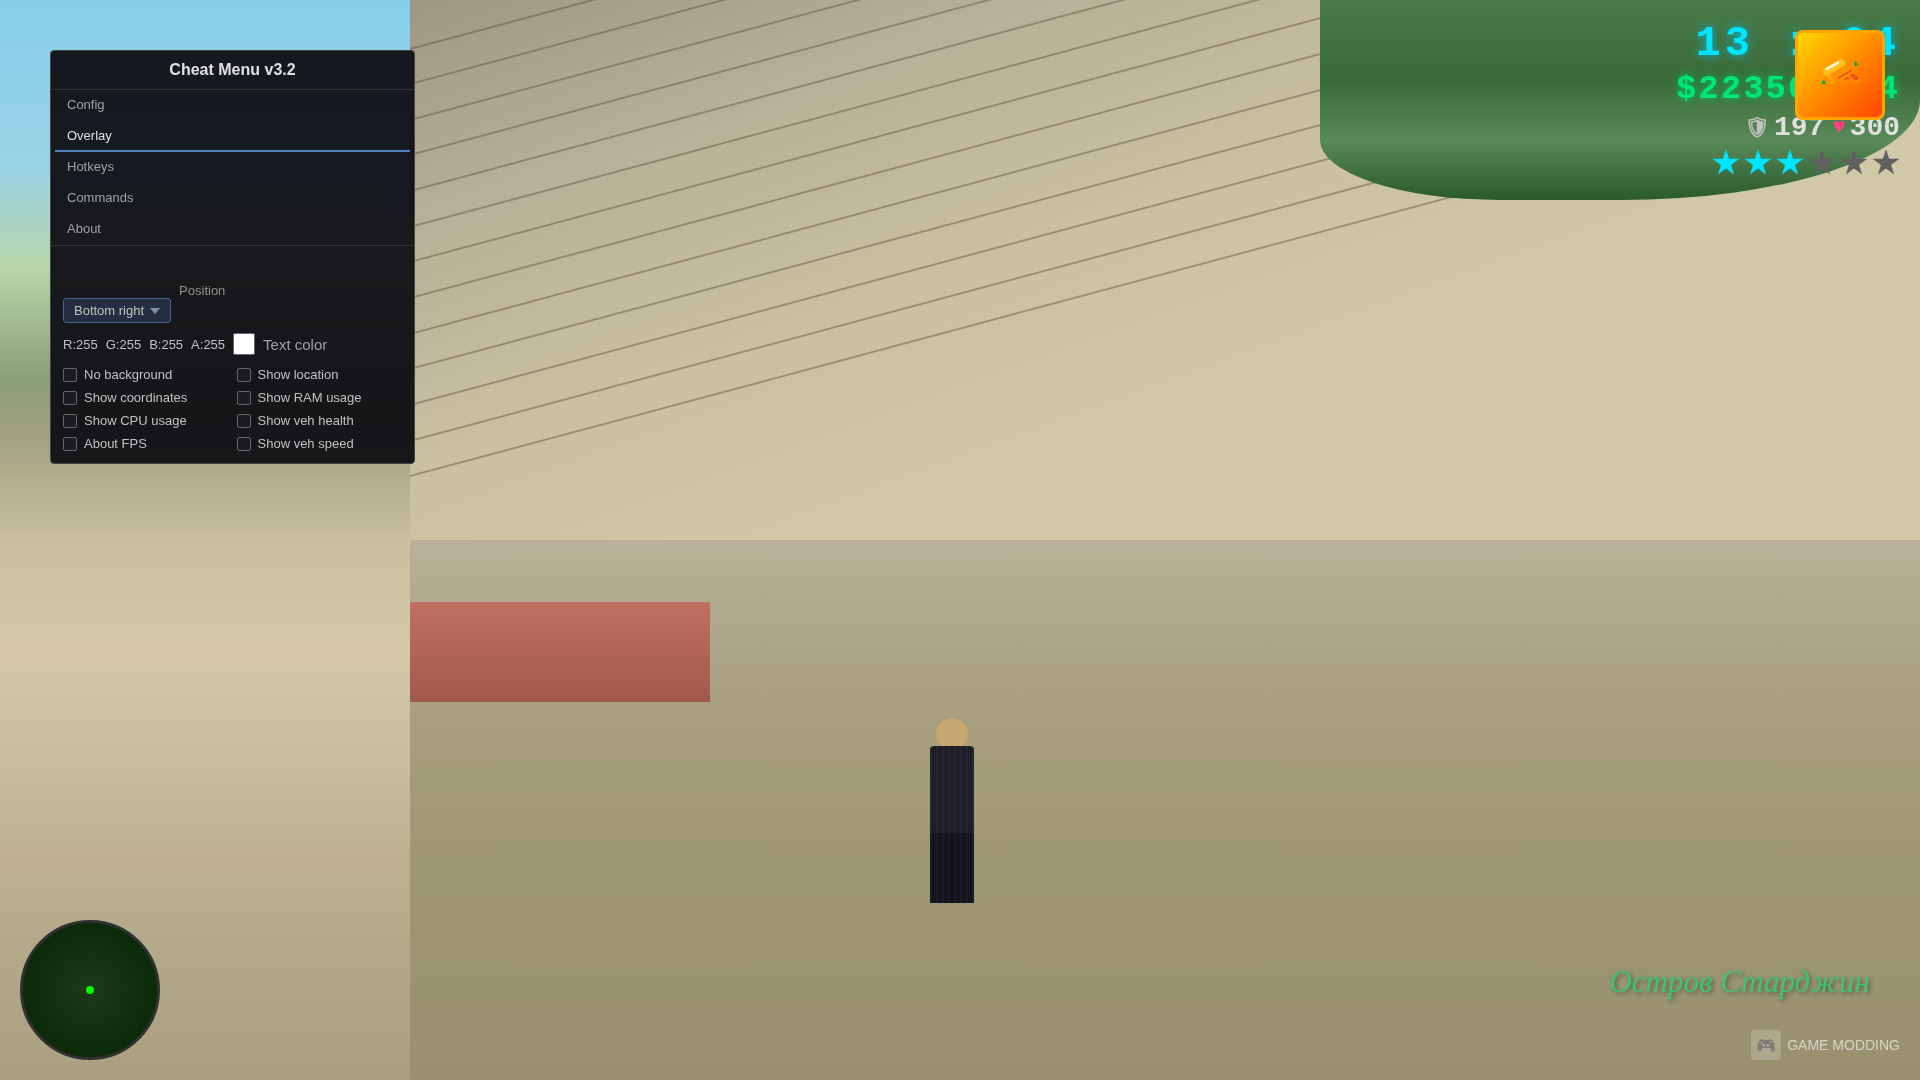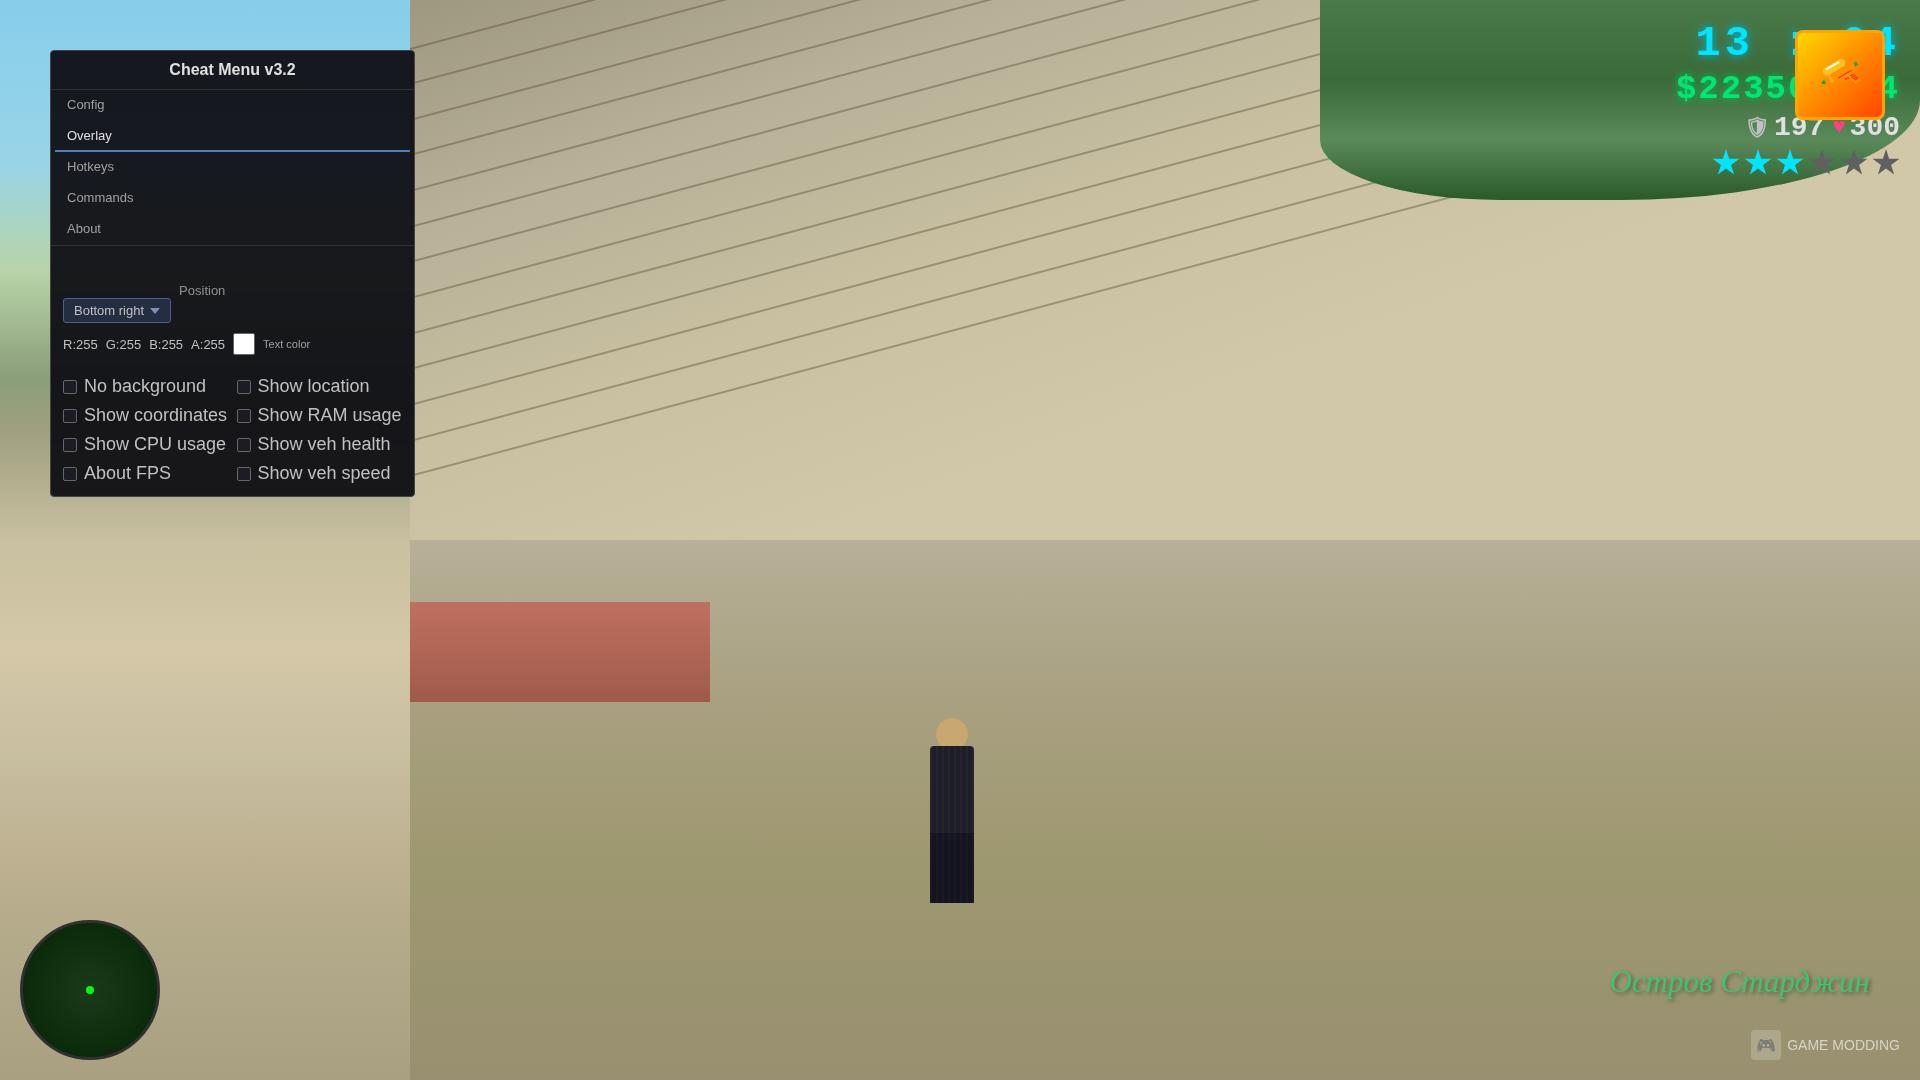--- a/index.html
+++ b/index.html
@@ -370,40 +370,40 @@
 
     .position-label {
       color: #909090;
       font-size: 13px;
     }
 
     .color-row {
       display: flex;
       align-items: center;
       gap: 8px;
-      margin-bottom: 21px;
+      margin-bottom: 12px;
     }
 
     .color-value {
       font-size: 13px;
       color: #C0C0C0;
     }
 
     .color-preview {
       width: 22px;
       height: 22px;
       background: #FFFFFF;
       border: 1px solid #666;
       border-radius: 2px;
       cursor: pointer;
     }
 
     .color-label {
       color: #A0A0A0;
-      font-size: 11px;
+      font-size: 15px;
     }
 
     .options-grid {
       display: grid;
       grid-template-columns: 1fr 1fr;
       row-gap: 8px;
       column-gap: 8px;
     }
 
     .option-item {
@@ -418,21 +418,21 @@
       height: 14px;
       border: 1px solid #666;
       background: rgba(30,30,40,0.8);
       border-radius: 2px;
       flex-shrink: 0;
       cursor: pointer;
     }
 
     .option-label {
       color: #C0C0C0;
-      font-size: 18px;
+      font-size: 13px;
     }
   </style>
 </head>
 <body>
 
 <div id="game-bg">
   <div class="stairs">
     <div class="stair-lines">
       <div class="stair-line" style="top:8%; transform:skewY(-15deg); width:110%;"></div>
       <div class="stair-line" style="top:14%; transform:skewY(-15deg); width:110%;"></div>

